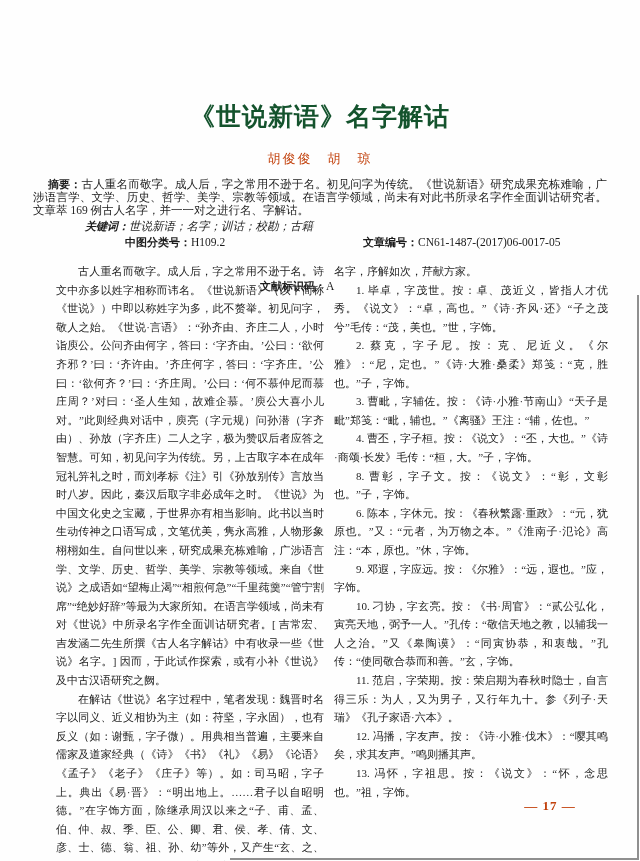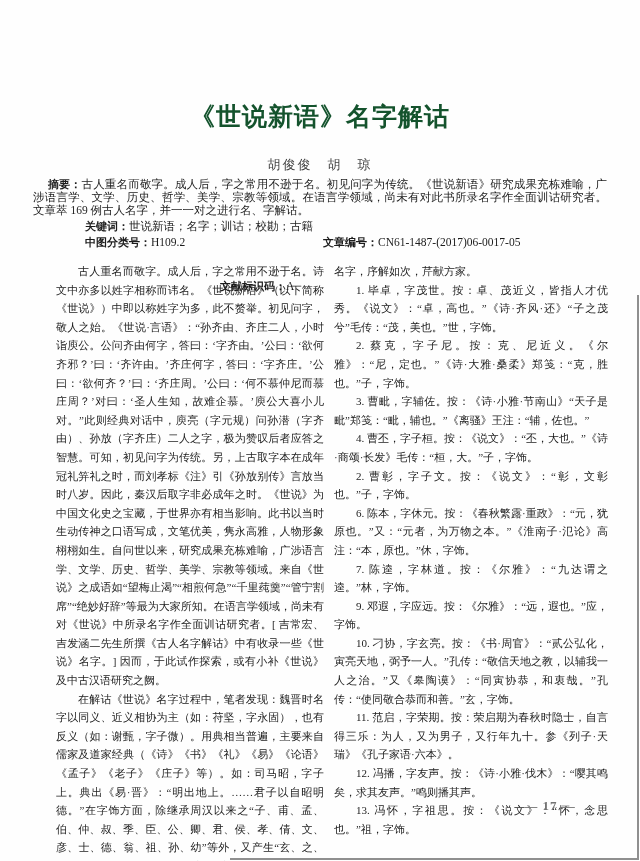--- a/index.html
+++ b/index.html
@@ -20,51 +20,51 @@
     background:#8f8f8f;
   }
   .title{
     position:absolute;top:100px;left:0;right:0;
     text-align:center;
     font-size:25px;font-weight:700;
     letter-spacing:1px;
     color:#14532d;
   }
   .authors{
-    position:absolute;top:156px;left:0;right:0;
+    position:absolute;top:150px;left:0;right:0;
     text-align:center;
     font-size:13px;
     letter-spacing:2px;
-    color:#404040;
+    color:#c2410c;
   }
   .front-matter{
     position:absolute;left:33px;top:178px;width:574px;
     font-size:11.5px;line-height:13px;
     text-align:justify;
   }
   .abstract-para{margin:0;text-indent:1.3em;}
   .front-matter b{font-family:"Liberation Sans","DejaVu Sans",sans-serif;font-weight:700;font-size:11px;}
-  .keywords-line{margin:3px 0 0 0;padding-left:52px;}
+  .keywords-line{margin:3px 0 0 0;padding-left:52px;font-style:italic;}
   .meta-line{margin:3px 0 0 0;padding-left:52px;display:flex;}
   .meta-item{white-space:nowrap;}
-  .meta-item.m1{width:135px;}
+  .meta-item.m1{width:135px;margin-left:40px;}
   .meta-item.m2{width:103px;margin-top:44px;}
   .column{
     position:absolute;top:262px;
     font-size:11px;line-height:18.6px;
     text-align:justify;
   }
   .col-left{left:56px;width:268px;}
   .col-right{left:334px;width:274px;}
   .body-para{margin:0;text-indent:2em;}
   .no-indent{text-indent:0;}
   .page-number{
     position:absolute;left:510px;top:798px;width:80px;
     font-size:13px;font-weight:700;letter-spacing:1px;
-    color:#737373;text-align:center;
+    color:#c2410c;text-align:center;
   }
 </style>
 </head>
 <body>
 
 <div class="page">
 
   <div class="title">《世说新语》名字解诂</div>
 
   <div class="authors">胡俊俊　胡　琼</div>
@@ -83,23 +83,22 @@
     <p class="body-para">古人重名而敬字。成人后，字之常用不逊于名。诗文中亦多以姓字相称而讳名。《世说新语》（以下简称《世说》）中即以称姓字为多，此不赘举。初见问字，敬人之始。《世说·言语》：“孙齐由、齐庄二人，小时诣庾公。公问齐由何字，答曰：‘字齐由。’公曰：‘欲何齐邪？’曰：‘齐许由。’齐庄何字，答曰：‘字齐庄。’公曰：‘欲何齐？’曰：‘齐庄周。’公曰：‘何不慕仲尼而慕庄周？’对曰：‘圣人生知，故难企慕。’庾公大喜小儿对。”此则经典对话中，庾亮（字元规）问孙潜（字齐由）、孙放（字齐庄）二人之字，极为赞叹后者应答之智慧。可知，初见问字为传统。另，上古取字本在成年冠礼笄礼之时，而刘孝标《注》引《孙放别传》言放当时八岁。因此，秦汉后取字非必成年之时。《世说》为中国文化史之宝藏，于世界亦有相当影响。此书以当时生动传神之口语写成，文笔优美，隽永高雅，人物形象栩栩如生。自问世以来，研究成果充栋难喻，广涉语言学、文学、历史、哲学、美学、宗教等领域。来自《世说》之成语如“望梅止渴”“相煎何急”“千里莼羹”“管宁割席”“绝妙好辞”等最为大家所知。在语言学领域，尚未有对《世说》中所录名字作全面训诂研究者。[ 吉常宏、吉发涵二先生所撰《古人名字解诂》中有收录一些《世说》名字。] 因而，于此试作探索，或有小补《世说》及中古汉语研究之阙。</p>
     <p class="body-para">在解诂《世说》名字过程中，笔者发现：魏晋时名字以同义、近义相协为主（如：苻坚，字永固），也有反义（如：谢甄，字子微）。用典相当普遍，主要来自儒家及道家经典（《诗》《书》《礼》《易》《论语》《孟子》《老子》《庄子》等）。如：司马昭，字子上。典出《易·晋》：“明出地上。……君子以自昭明德。”在字饰方面，除继承周汉以来之“子、甫、孟、伯、仲、叔、季、臣、公、卿、君、侯、孝、倩、文、彦、士、德、翁、祖、孙、幼”等外，又产生“玄、之、道、林、元、世、景、敬、永”等新风尚。兹将《古人名字解诂》所阙《世说》</p>
   </div>
 
   <div class="column col-right">
     <p class="body-para no-indent">名字，序解如次，芹献方家。</p>
     <p class="body-para">1. 毕卓，字茂世。按：卓、茂近义，皆指人才优秀。《说文》：“卓，高也。”《诗·齐风·还》“子之茂兮”毛传：“茂，美也。”世，字饰。</p>
     <p class="body-para">2. 蔡克，字子尼。按：克、尼近义。《尔雅》：“尼，定也。”《诗·大雅·桑柔》郑笺：“克，胜也。”子，字饰。</p>
     <p class="body-para">3. 曹毗，字辅佐。按：《诗·小雅·节南山》“天子是毗”郑笺：“毗，辅也。”《离骚》王注：“辅，佐也。”</p>
     <p class="body-para">4. 曹丕，字子桓。按：《说文》：“丕，大也。”《诗·商颂·长发》毛传：“桓，大。”子，字饰。</p>
-    <p class="body-para">2. 曹彰，字子文。按：《说文》：“彰，文彰也。”子，字饰。</p>
+    <p class="body-para">8. 曹彰，字子文。按：《说文》：“彰，文彰也。”子，字饰。</p>
     <p class="body-para">6. 陈本，字休元。按：《春秋繁露·重政》：“元，犹原也。”又：“元者，为万物之本。”《淮南子·氾论》高注：“本，原也。”休，字饰。</p>
-    <p class="body-para">7. 陈逵，字林道。按：《尔雅》：“九达谓之逵。”林，字饰。</p>
     <p class="body-para">9. 邓遐，字应远。按：《尔雅》：“远，遐也。”应，字饰。</p>
     <p class="body-para">10. 刁协，字玄亮。按：《书·周官》：“贰公弘化，寅亮天地，弼予一人。”孔传：“敬信天地之教，以辅我一人之治。”又《皋陶谟》：“同寅协恭，和衷哉。”孔传：“使同敬合恭而和善。”玄，字饰。</p>
     <p class="body-para">11. 范启，字荣期。按：荣启期为春秋时隐士，自言得三乐：为人，又为男子，又行年九十。参《列子·天瑞》《孔子家语·六本》。</p>
     <p class="body-para">12. 冯播，字友声。按：《诗·小雅·伐木》：“嘤其鸣矣，求其友声。”鸣则播其声。</p>
     <p class="body-para">13. 冯怀，字祖思。按：《说文》：“怀，念思也。”祖，字饰。</p>
 
   </div>
 
   <div class="page-number">— 17 —</div>
 

